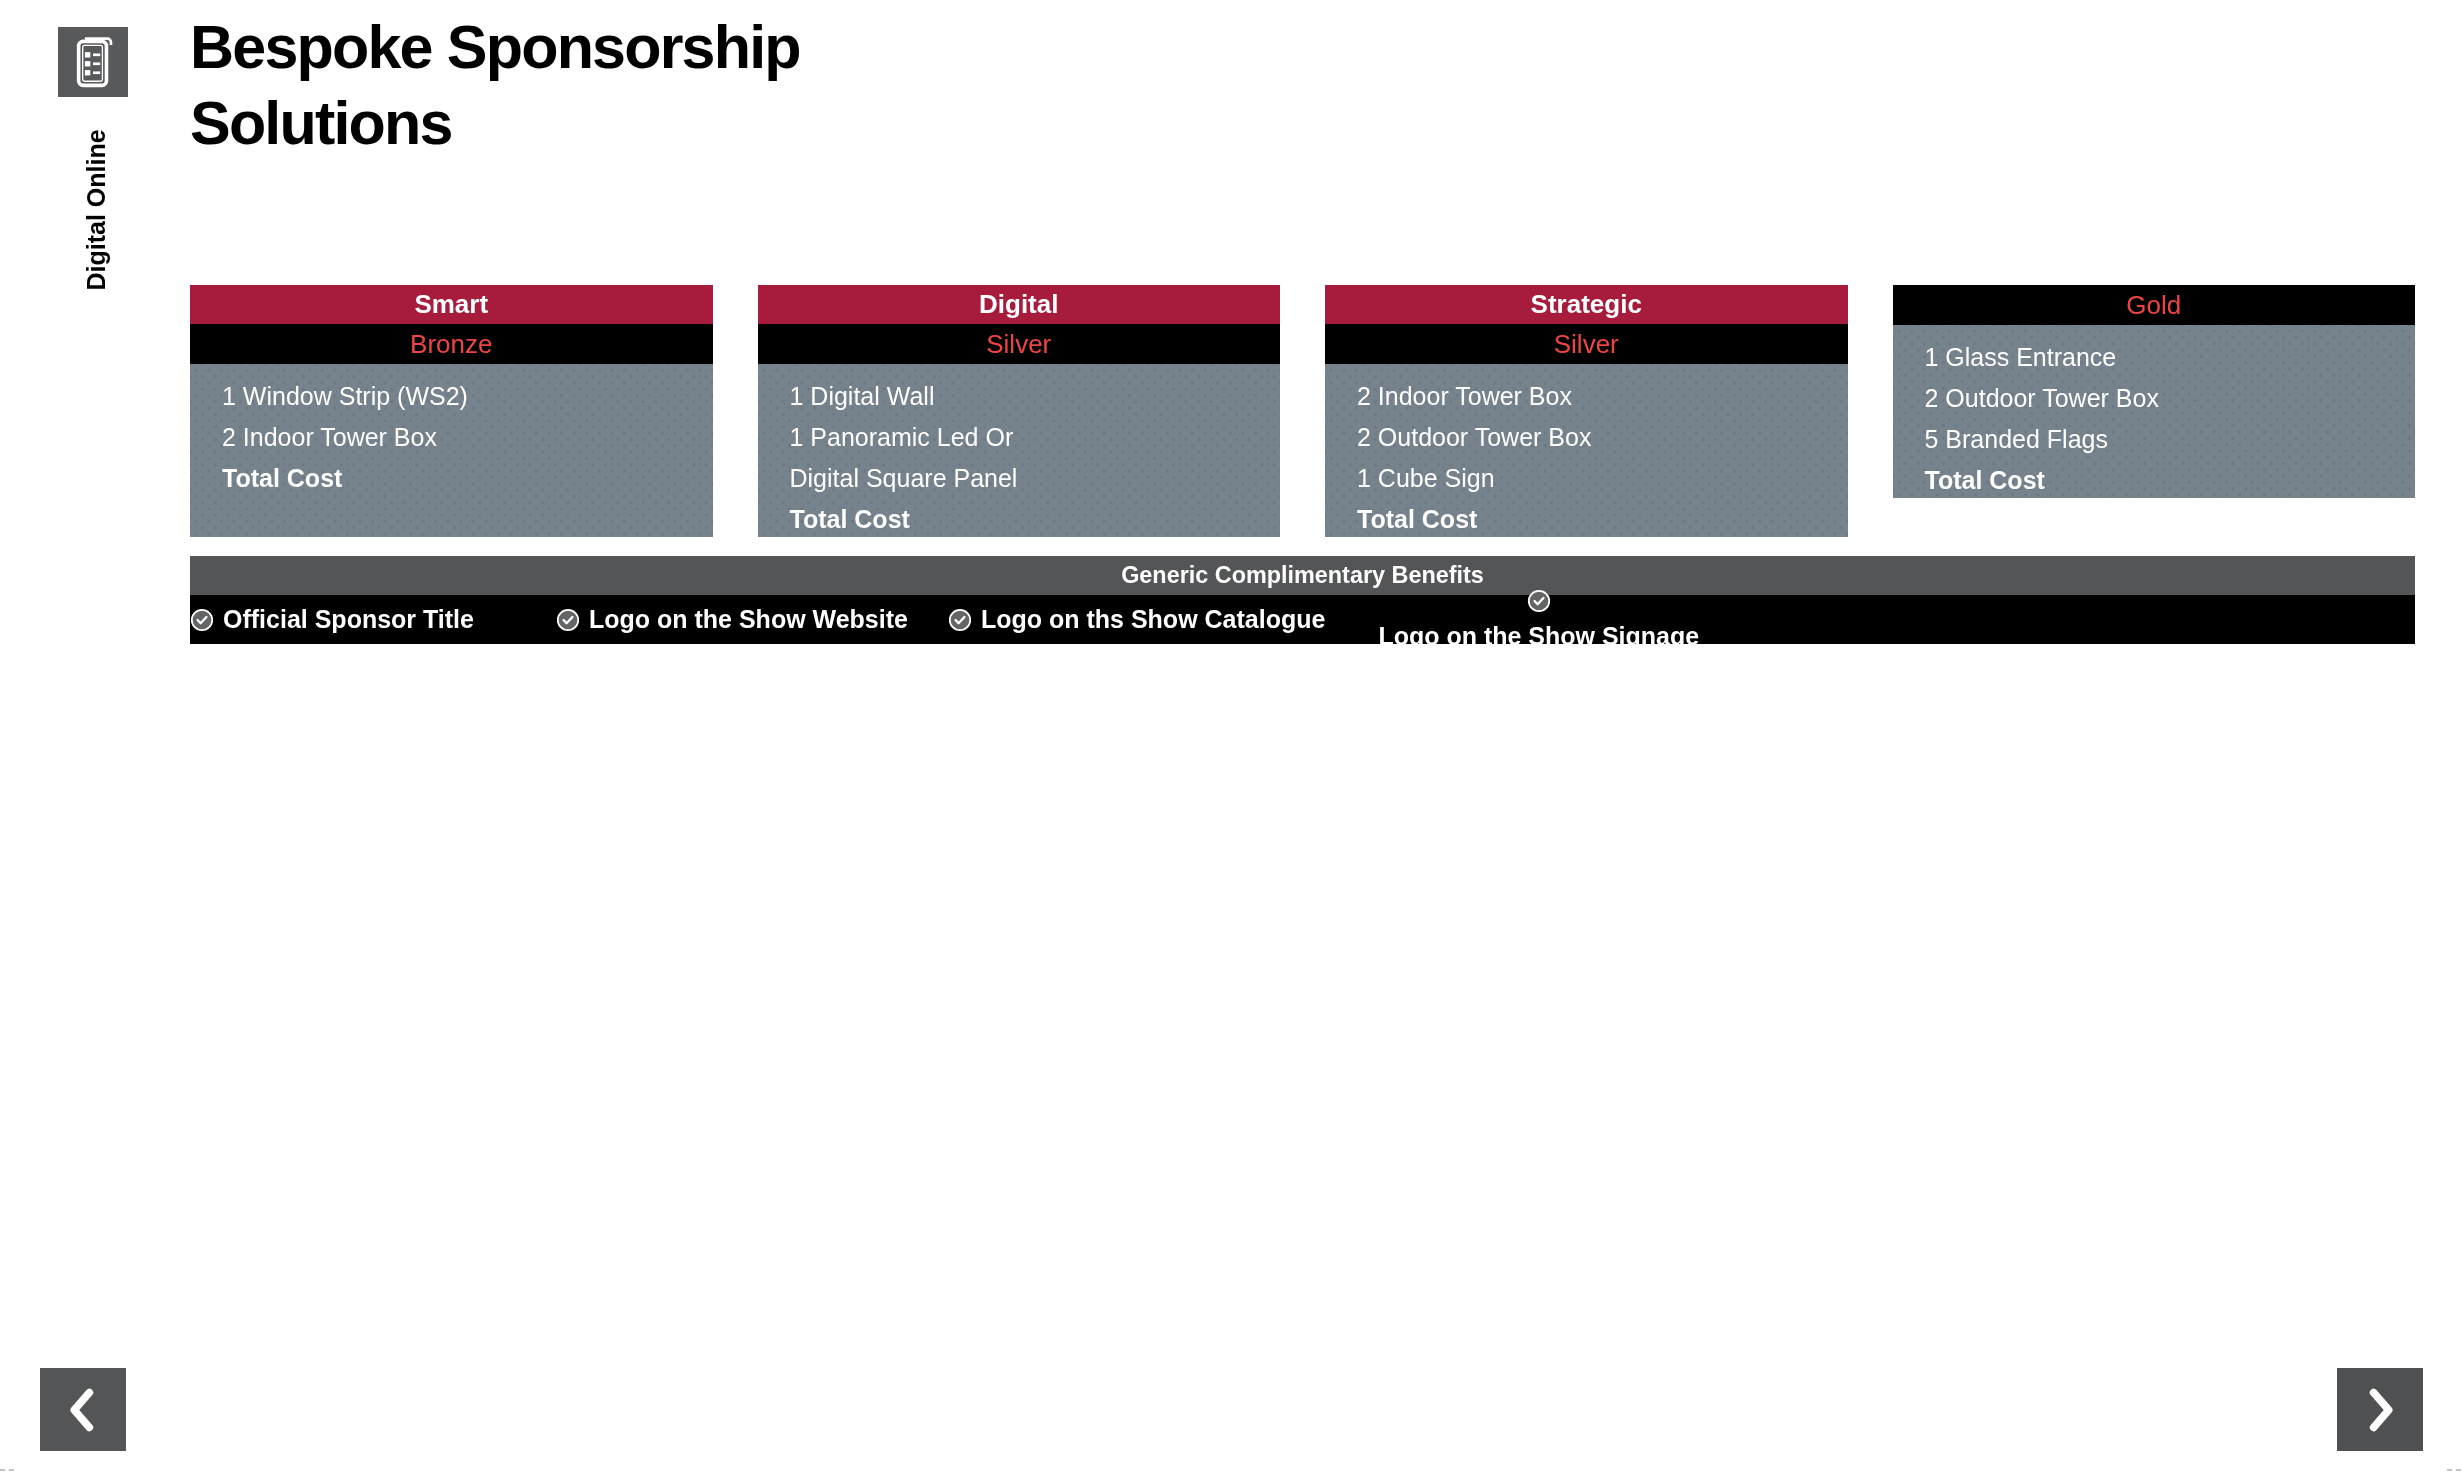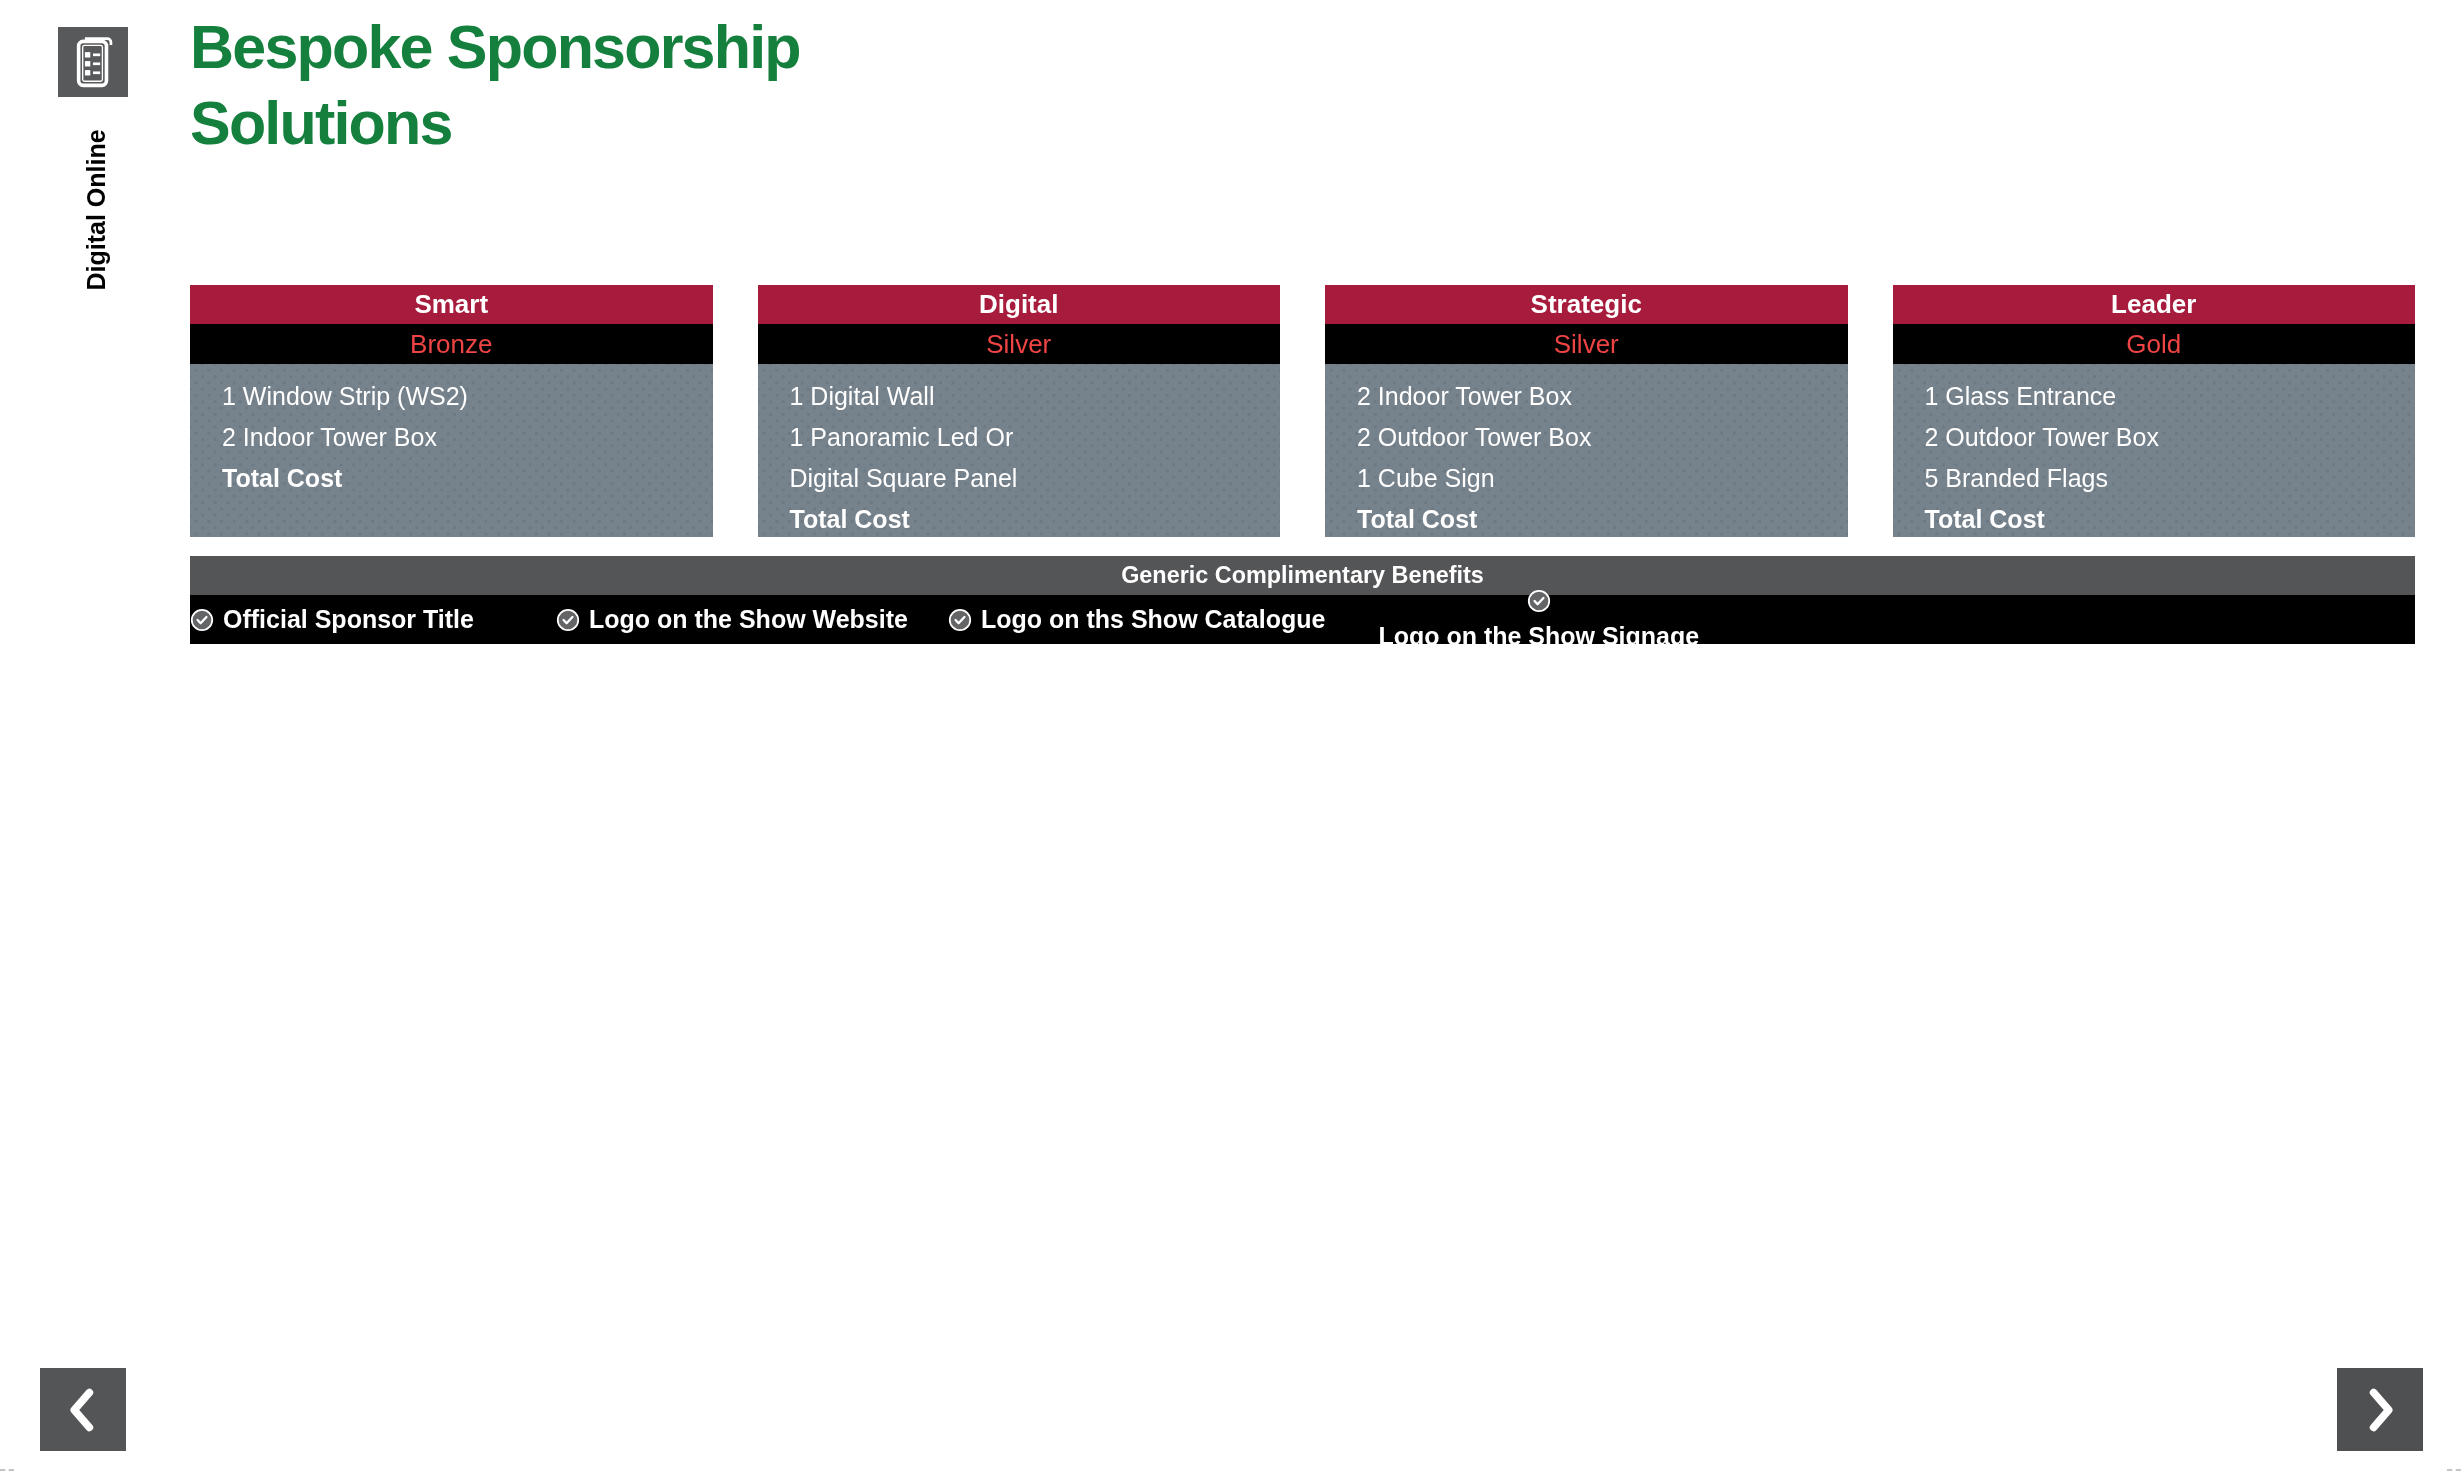--- a/index.html
+++ b/index.html
@@ -17,21 +17,21 @@
   .vlabel {
     position:absolute; left:96px; top:210px;
     transform:translate(-50%,-50%) rotate(-90deg);
     white-space:nowrap; font-weight:bold; font-size:25px; color:#000;
     letter-spacing:0px;
   }
 
   
   .title {
     position:absolute; left:190px; top:9px;
-    font-size:61px; line-height:76px; font-weight:bold; color:#15803d;
+    font-size:61px; line-height:76px; font-weight:bold; color:#000000;
     letter-spacing:-1.8px;
   }
 
   
   .cards {
     position:absolute; left:190px; top:285px; width:2225px;
     display:flex; gap:45px;
   }
   .card { width:579px; }
   .card-header {
@@ -141,21 +141,20 @@
       <div class="card-tier">Silver</div>
       <div class="card-body">
         <div class="item">2 Indoor Tower Box</div>
         <div class="item">2 Outdoor Tower Box</div>
         <div class="item">1 Cube Sign</div>
         <div class="item total">Total Cost</div>
       </div>
     </div>
 
     <div class="card">
-      <div class="card-header">Leader</div>
       <div class="card-tier">Gold</div>
       <div class="card-body">
         <div class="item">1 Glass Entrance</div>
         <div class="item">2 Outdoor Tower Box</div>
         <div class="item">5 Branded Flags</div>
         <div class="item total">Total Cost</div>
       </div>
     </div>
 
   </div>

